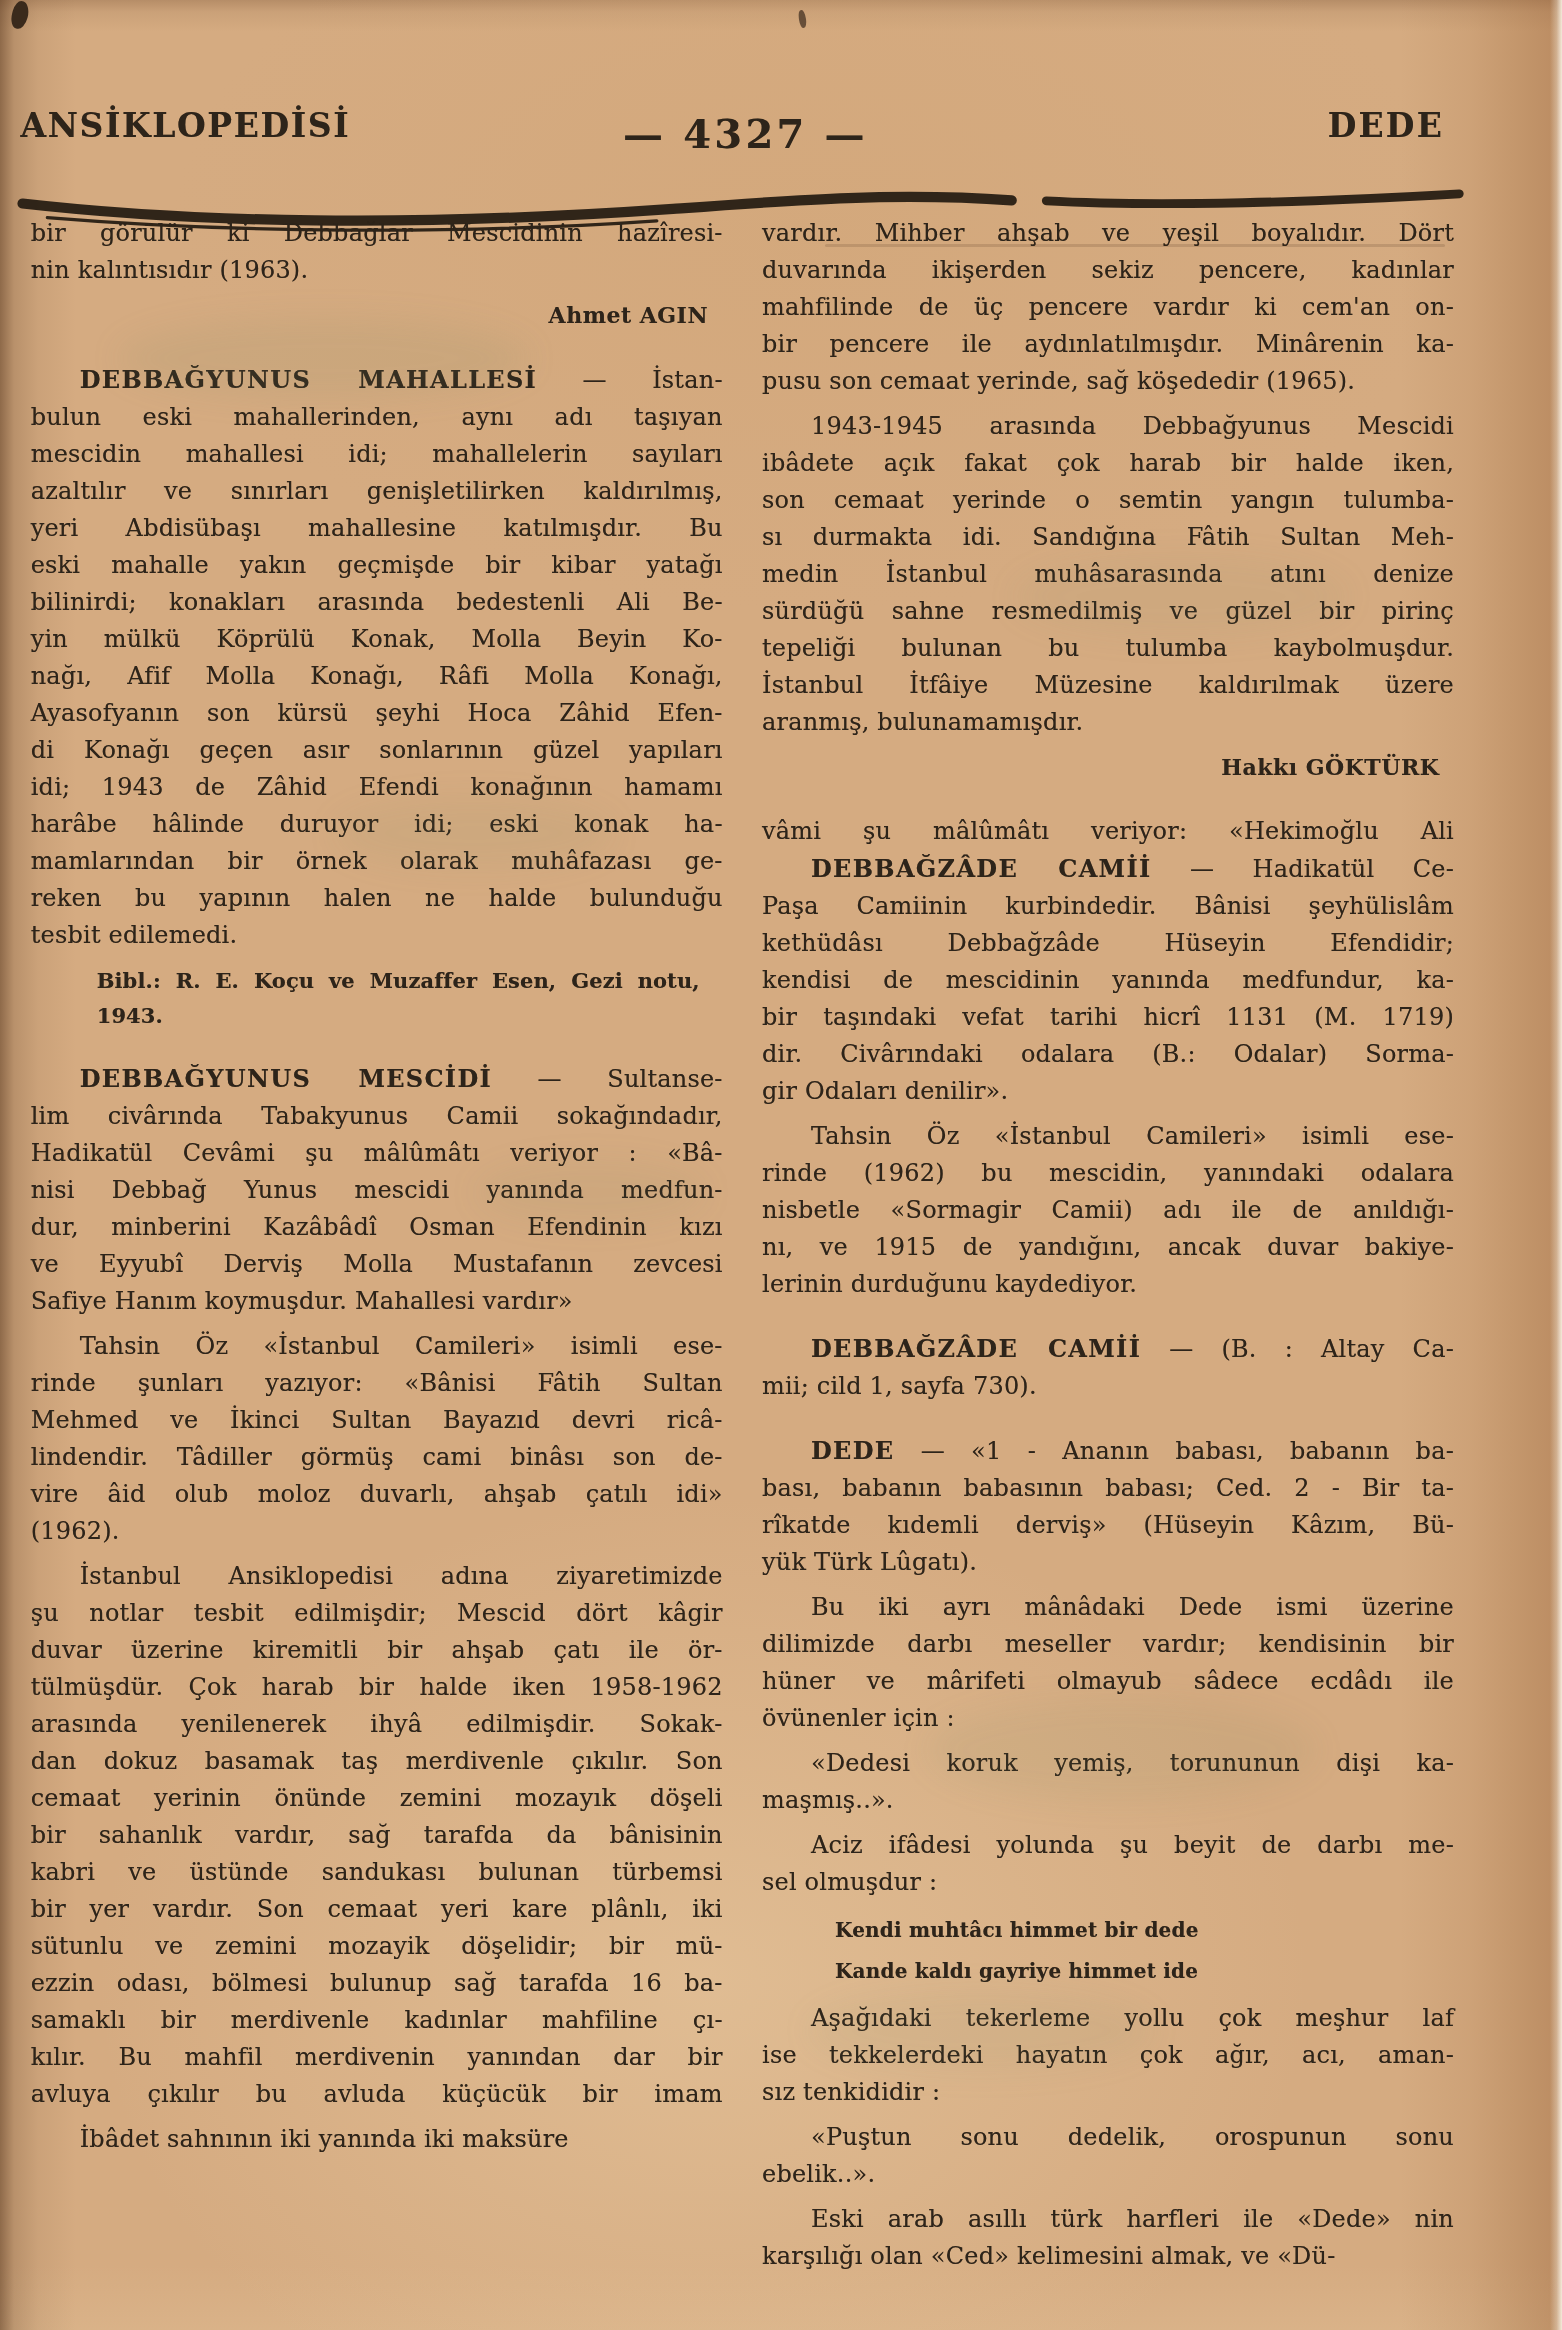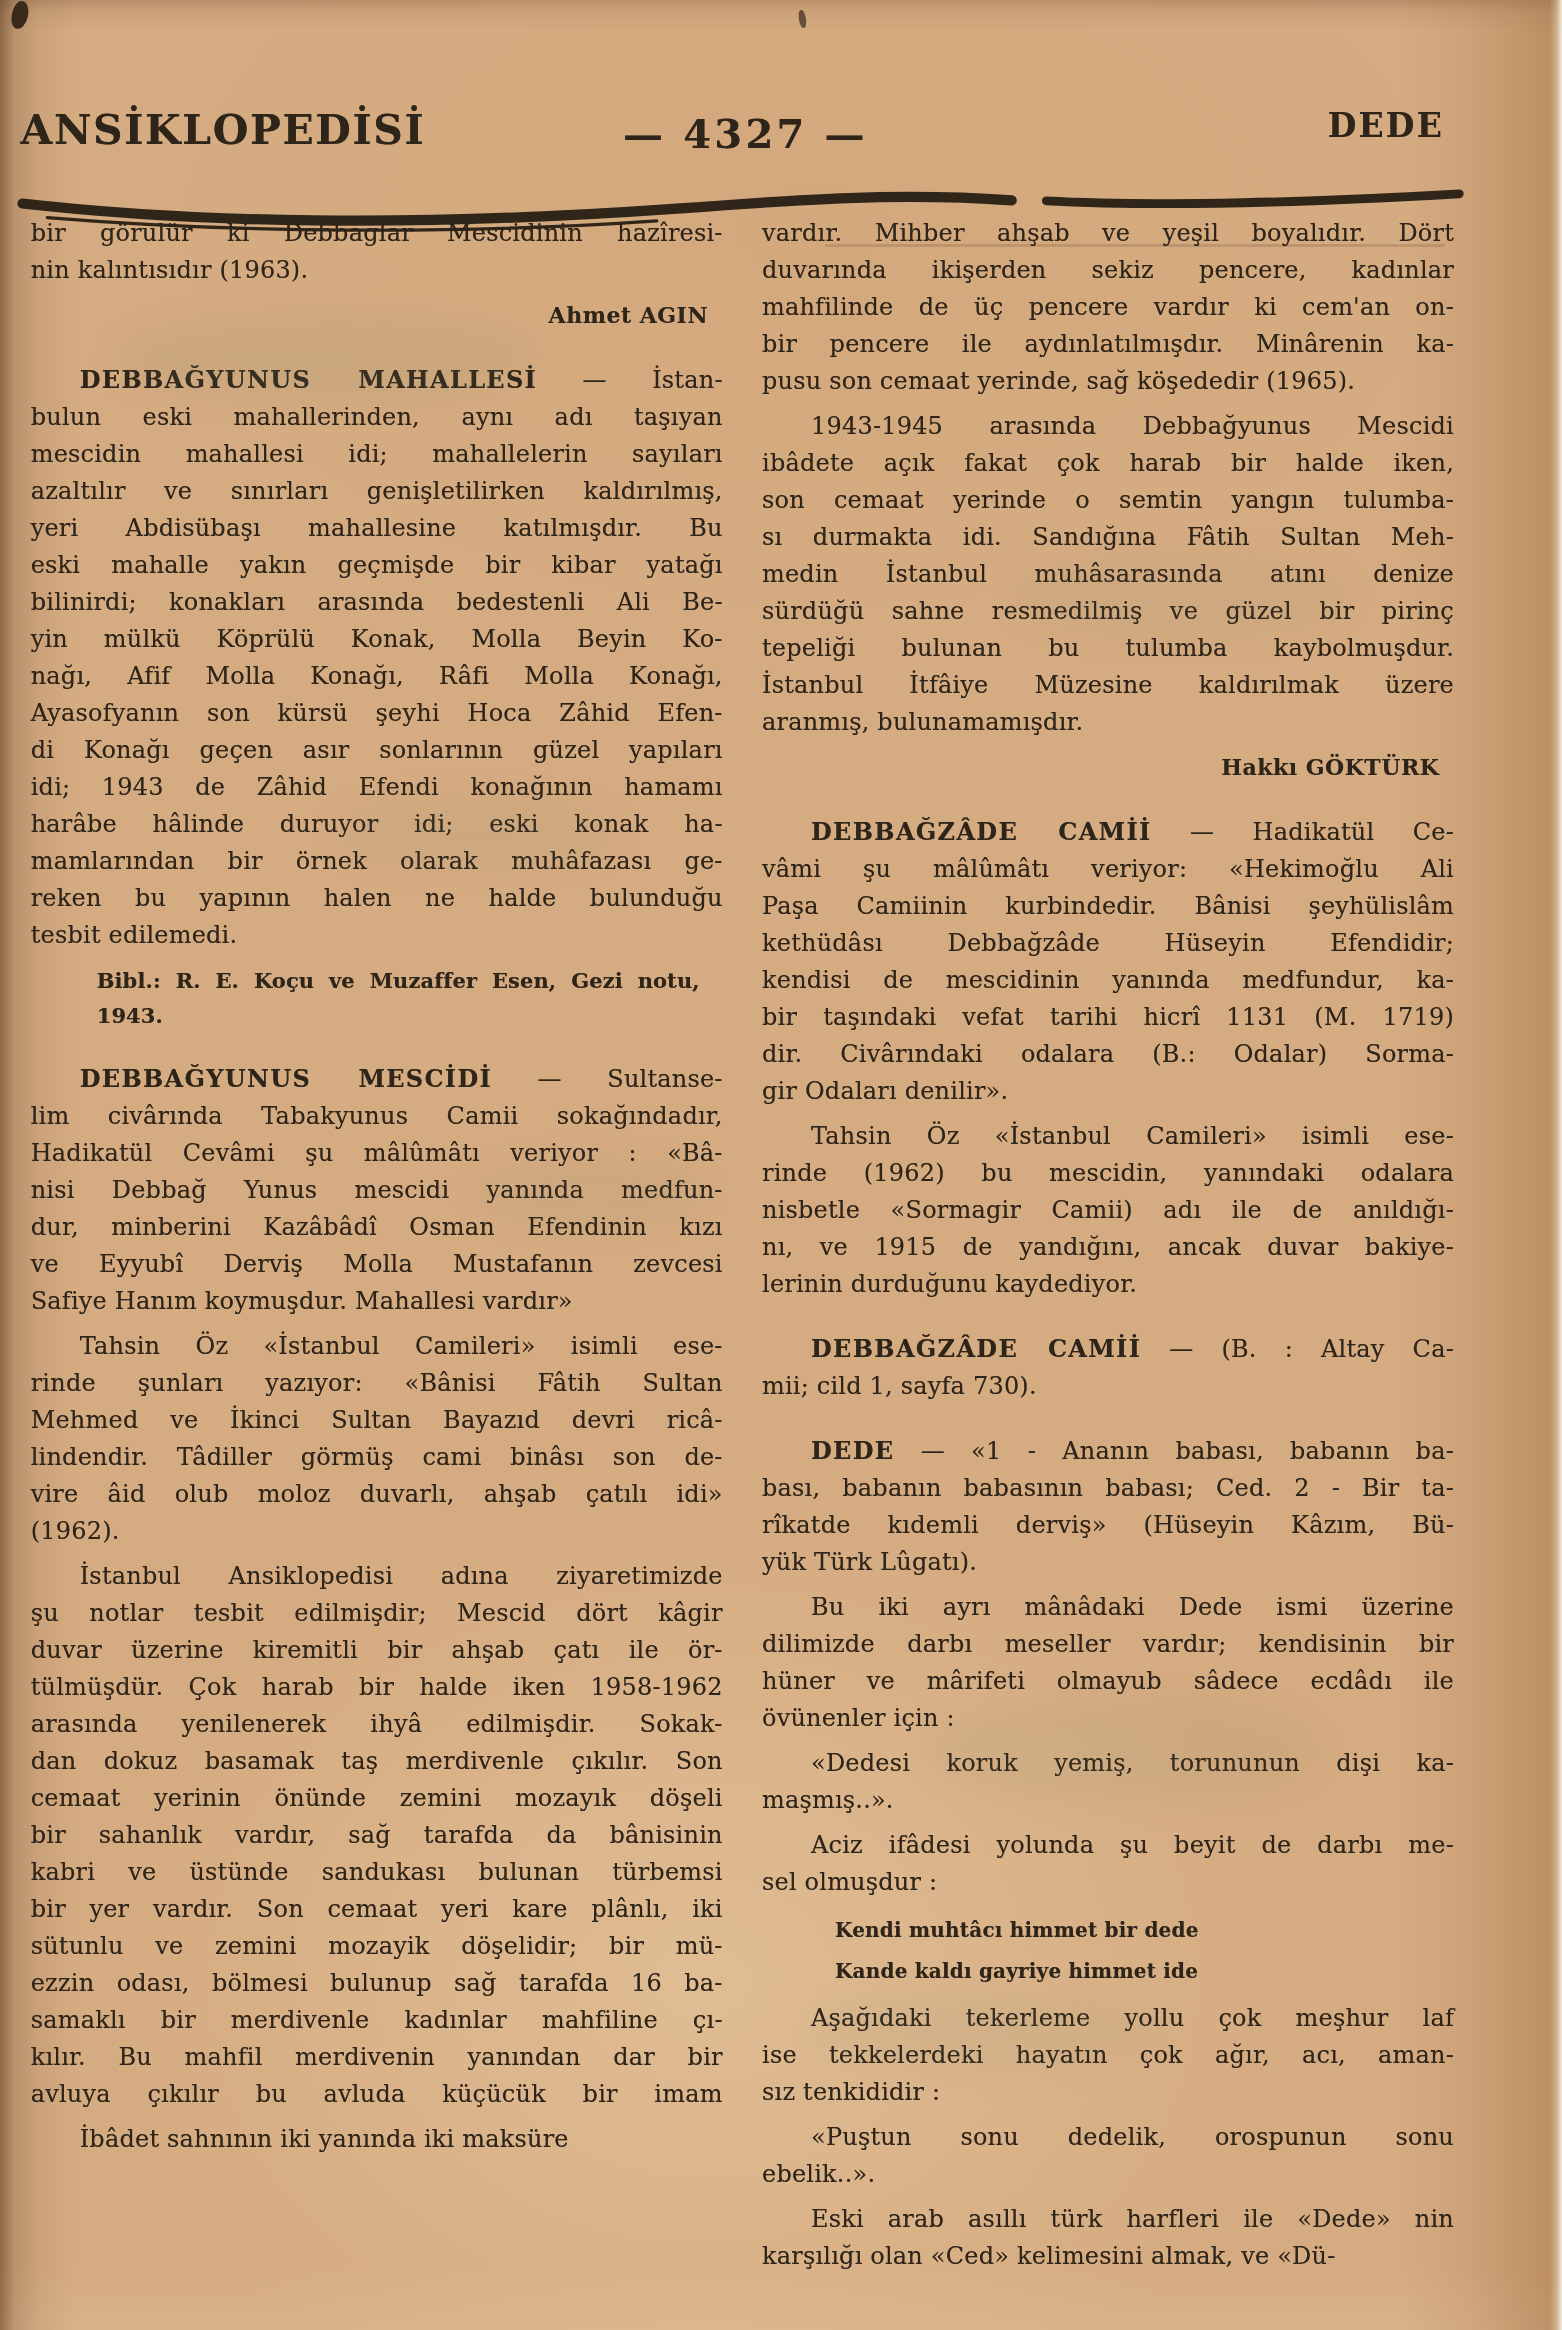--- a/index.html
+++ b/index.html
@@ -19,21 +19,21 @@
       radial-gradient(917px 539px at 52% 10%, rgba(210,166,120,.55), rgba(210,166,120,0) 70%),
       radial-gradient(809px 647px at 45% 85%, rgba(233,203,162,.55), rgba(233,203,162,0) 75%),
       linear-gradient(90deg, rgba(84,52,28,.55) 0px, rgba(84,52,28,.22) 14px, rgba(84,52,28,.08) 38px, rgba(84,52,28,0) 76px),
       linear-gradient(270deg, rgba(246,238,224,.95) 0px, rgba(246,238,224,.35) 5.4px, rgba(196,152,106,.0) 12px),
       linear-gradient(270deg, rgba(150,96,54,.38) 13px, rgba(158,106,62,.30) 49px, rgba(158,106,62,.14) 92px, rgba(158,106,62,0) 162px),
       linear-gradient(180deg, rgba(110,72,44,.30) 0px, rgba(110,72,44,.10) 12px, rgba(110,72,44,0) 32px),
       linear-gradient(0deg, rgba(226,192,150,.35) 0px, rgba(226,192,150,0) 65px);
     text-shadow:0 0 0.6px rgba(48,32,16,.45);
   }
   .hdr{position:absolute;font-weight:bold;white-space:nowrap;}
-  .hl{left:20.5px;top:106px;font-size:41px;letter-spacing:1.6px;text-align:right;}
+  .hl{left:20.5px;top:106px;font-size:33px;letter-spacing:1.6px;text-align:right;}
   .hc{left:623px;top:110px;font-size:40px;letter-spacing:3.2px;}
   .hr{right:118px;top:106px;font-size:33px;letter-spacing:2.2px;}
   .rule{position:absolute;left:15px;top:183px;}
   .rule path{stroke:var(--rule);fill:none;stroke-linecap:round;opacity:.93;}
 
   .col{position:absolute;top:207px;width:708px;font-size:24px;line-height:37px;letter-spacing:0.2px;}
   .cl{left:22.7px;}
   .cr{left:754px;}
 
   .ln{text-align:justify;text-align-last:justify;}
@@ -148,22 +148,22 @@
         <div class="ln">son cemaat yerinde o semtin yangın tulumba-</div>
         <div class="ln">sı durmakta idi. Sandığına Fâtih Sultan Meh-</div>
         <div class="ln">medin İstanbul muhâsarasında atını denize</div>
         <div class="ln">sürdüğü sahne resmedilmiş ve güzel bir pirinç</div>
         <div class="ln">tepeliği bulunan bu tulumba kaybolmuşdur.</div>
         <div class="ln">İstanbul İtfâiye Müzesine kaldırılmak üzere</div>
         <div class="ln end">aranmış, bulunamamışdır.</div>
       </div>
       <div class="sig">Hakkı GÖKTÜRK</div>
       <div class="blk para entry">
+        <div class="ln">vâmi şu mâlûmâtı veriyor: «Hekimoğlu Ali</div>
         <div class="ln pf"><b>DEBBAĞZÂDE CAMİİ</b> — Hadikatül Ce-</div>
-        <div class="ln">vâmi şu mâlûmâtı veriyor: «Hekimoğlu Ali</div>
         <div class="ln">Paşa Camiinin kurbindedir. Bânisi şeyhülislâm</div>
         <div class="ln">kethüdâsı Debbağzâde Hüseyin Efendidir;</div>
         <div class="ln">kendisi de mescidinin yanında medfundur, ka-</div>
         <div class="ln">bir taşındaki vefat tarihi hicrî 1131 (M. 1719)</div>
         <div class="ln">dir. Civârındaki odalara (B.: Odalar) Sorma-</div>
         <div class="ln end">gir Odaları denilir».</div>
       </div>
       <div class="blk para">
         <div class="ln pf">Tahsin Öz «İstanbul Camileri» isimli ese-</div>
         <div class="ln">rinde (1962) bu mescidin, yanındaki odalara</div>

